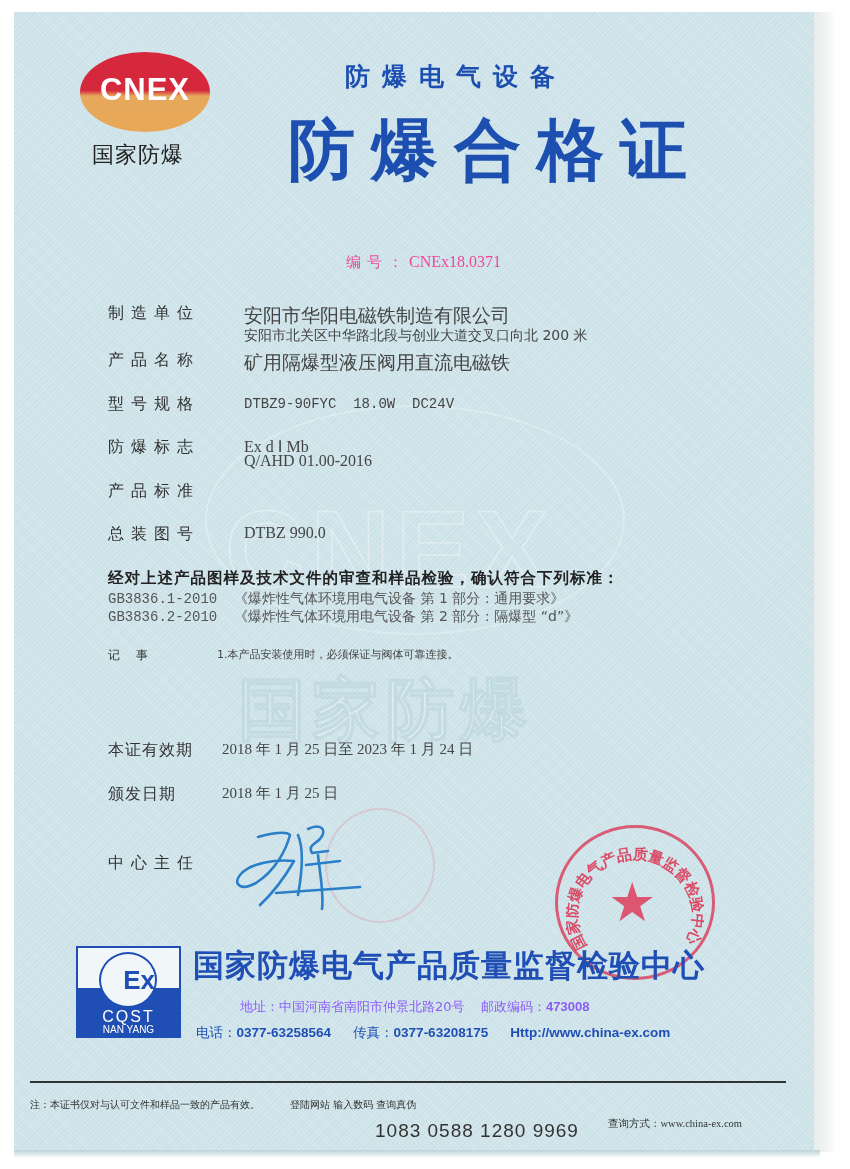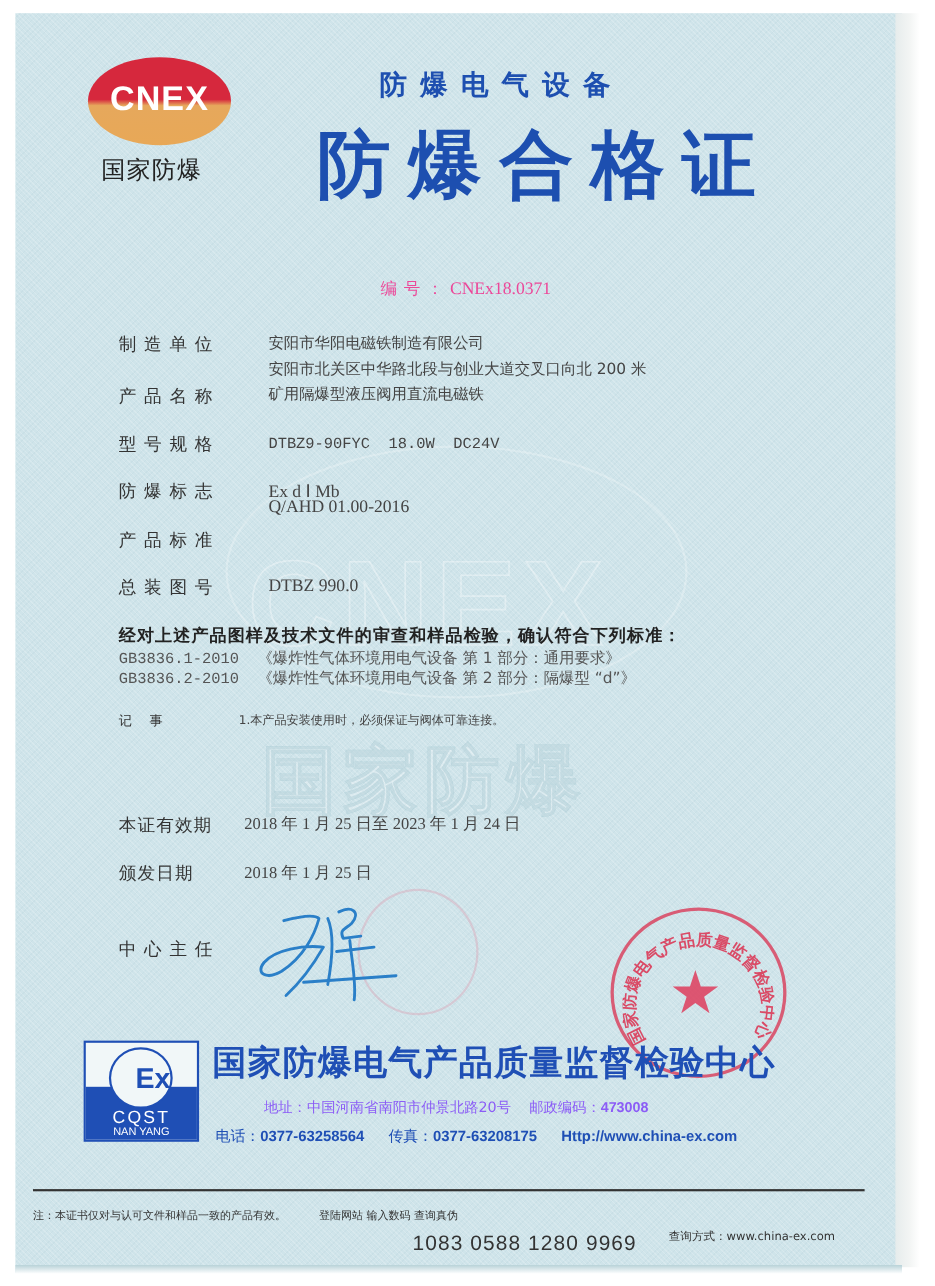--- a/index.html
+++ b/index.html
@@ -54,21 +54,21 @@
   .logo-sub { left: 92px; top: 140px; font-size: 22px; color: #222; letter-spacing: 1px; }
 
   .title-small { left: 345px; top: 60px; font-size: 25px; font-weight: bold; color: #1d4fb0; letter-spacing: 12px; }
   .title-big { left: 288px; top: 105px; font-size: 67px; font-weight: bold; color: #1d4fb0; letter-spacing: 16px; }
 
   .cert-no { left: 330px; top: 253px; font-size: 15px; color: #ec4899; margin-left: 16px; }
   .cert-no .lbl { letter-spacing: 6px; }
   .cert-no .val { font-family: "Liberation Serif", serif; font-size: 16px; }
 
   .field-label { position: absolute; left: 108px; font-size: 16px; color: #333; letter-spacing: 7px; }
-  .field-value { position: absolute; left: 244px; font-size: 14px; color: #444; }
+  .field-value { position: absolute; left: 244px; font-size: 19px; color: #444; }
   .serif { font-family: "Liberation Serif", serif; font-size: 16px; }
   .mono { font-family: "Liberation Mono", monospace; font-size: 14px; letter-spacing: 0px; }
 
   .std-intro { left: 108px; top: 568px; font-size: 15.5px; color: #222; font-weight: bold; letter-spacing: 1px; }
   .std-line { left: 108px; font-size: 14px; color: #555; font-family: "Liberation Mono", monospace; }
   .std-line .cn { font-family: "DejaVu Sans", sans-serif; font-size: 14px; }
 
   .note-label { left: 108px; top: 647px; font-size: 12px; letter-spacing: 16px; color: #333; }
   .note-val { left: 217px; top: 647px; font-size: 11px; color: #444; }
 
@@ -110,21 +110,21 @@
   .org-addr { left: 240px; top: 998px; font-size: 13px; color: #8b5cf6; }
   .org-addr b, .org-contact b { font-family: "Liberation Sans", sans-serif; font-weight: bold; }
   .org-contact { left: 196px; top: 1024px; font-size: 13.5px; color: #1f4fb5; }
   .org-contact .gap { display: inline-block; width: 22px; }
 
   .rule { position: absolute; left: 30px; top: 1081px; width: 756px; height: 2px; background: #333; }
 
   .foot-note { left: 30px; top: 1098px; font-size: 10px; color: #333; }
   .foot-note .gap { display: inline-block; width: 30px; }
   .serial { left: 375px; top: 1120px; font-family: "Liberation Sans", sans-serif; font-size: 19px; color: #333; letter-spacing: 1px; }
-  .verify { left: 608px; top: 1117px; font-size: 10.5px; color: #333; }
+  .verify { left: 608px; top: 1117px; font-size: 10.5px; color: #333; font-family: Liberation Serif, serif; }
 
   svg { display: block; }
 </style>
 </head>
 <body>
 
 <div class="paper"></div>
 <div class="paper-edge"></div>
 <div class="bottom-band"></div>
 

